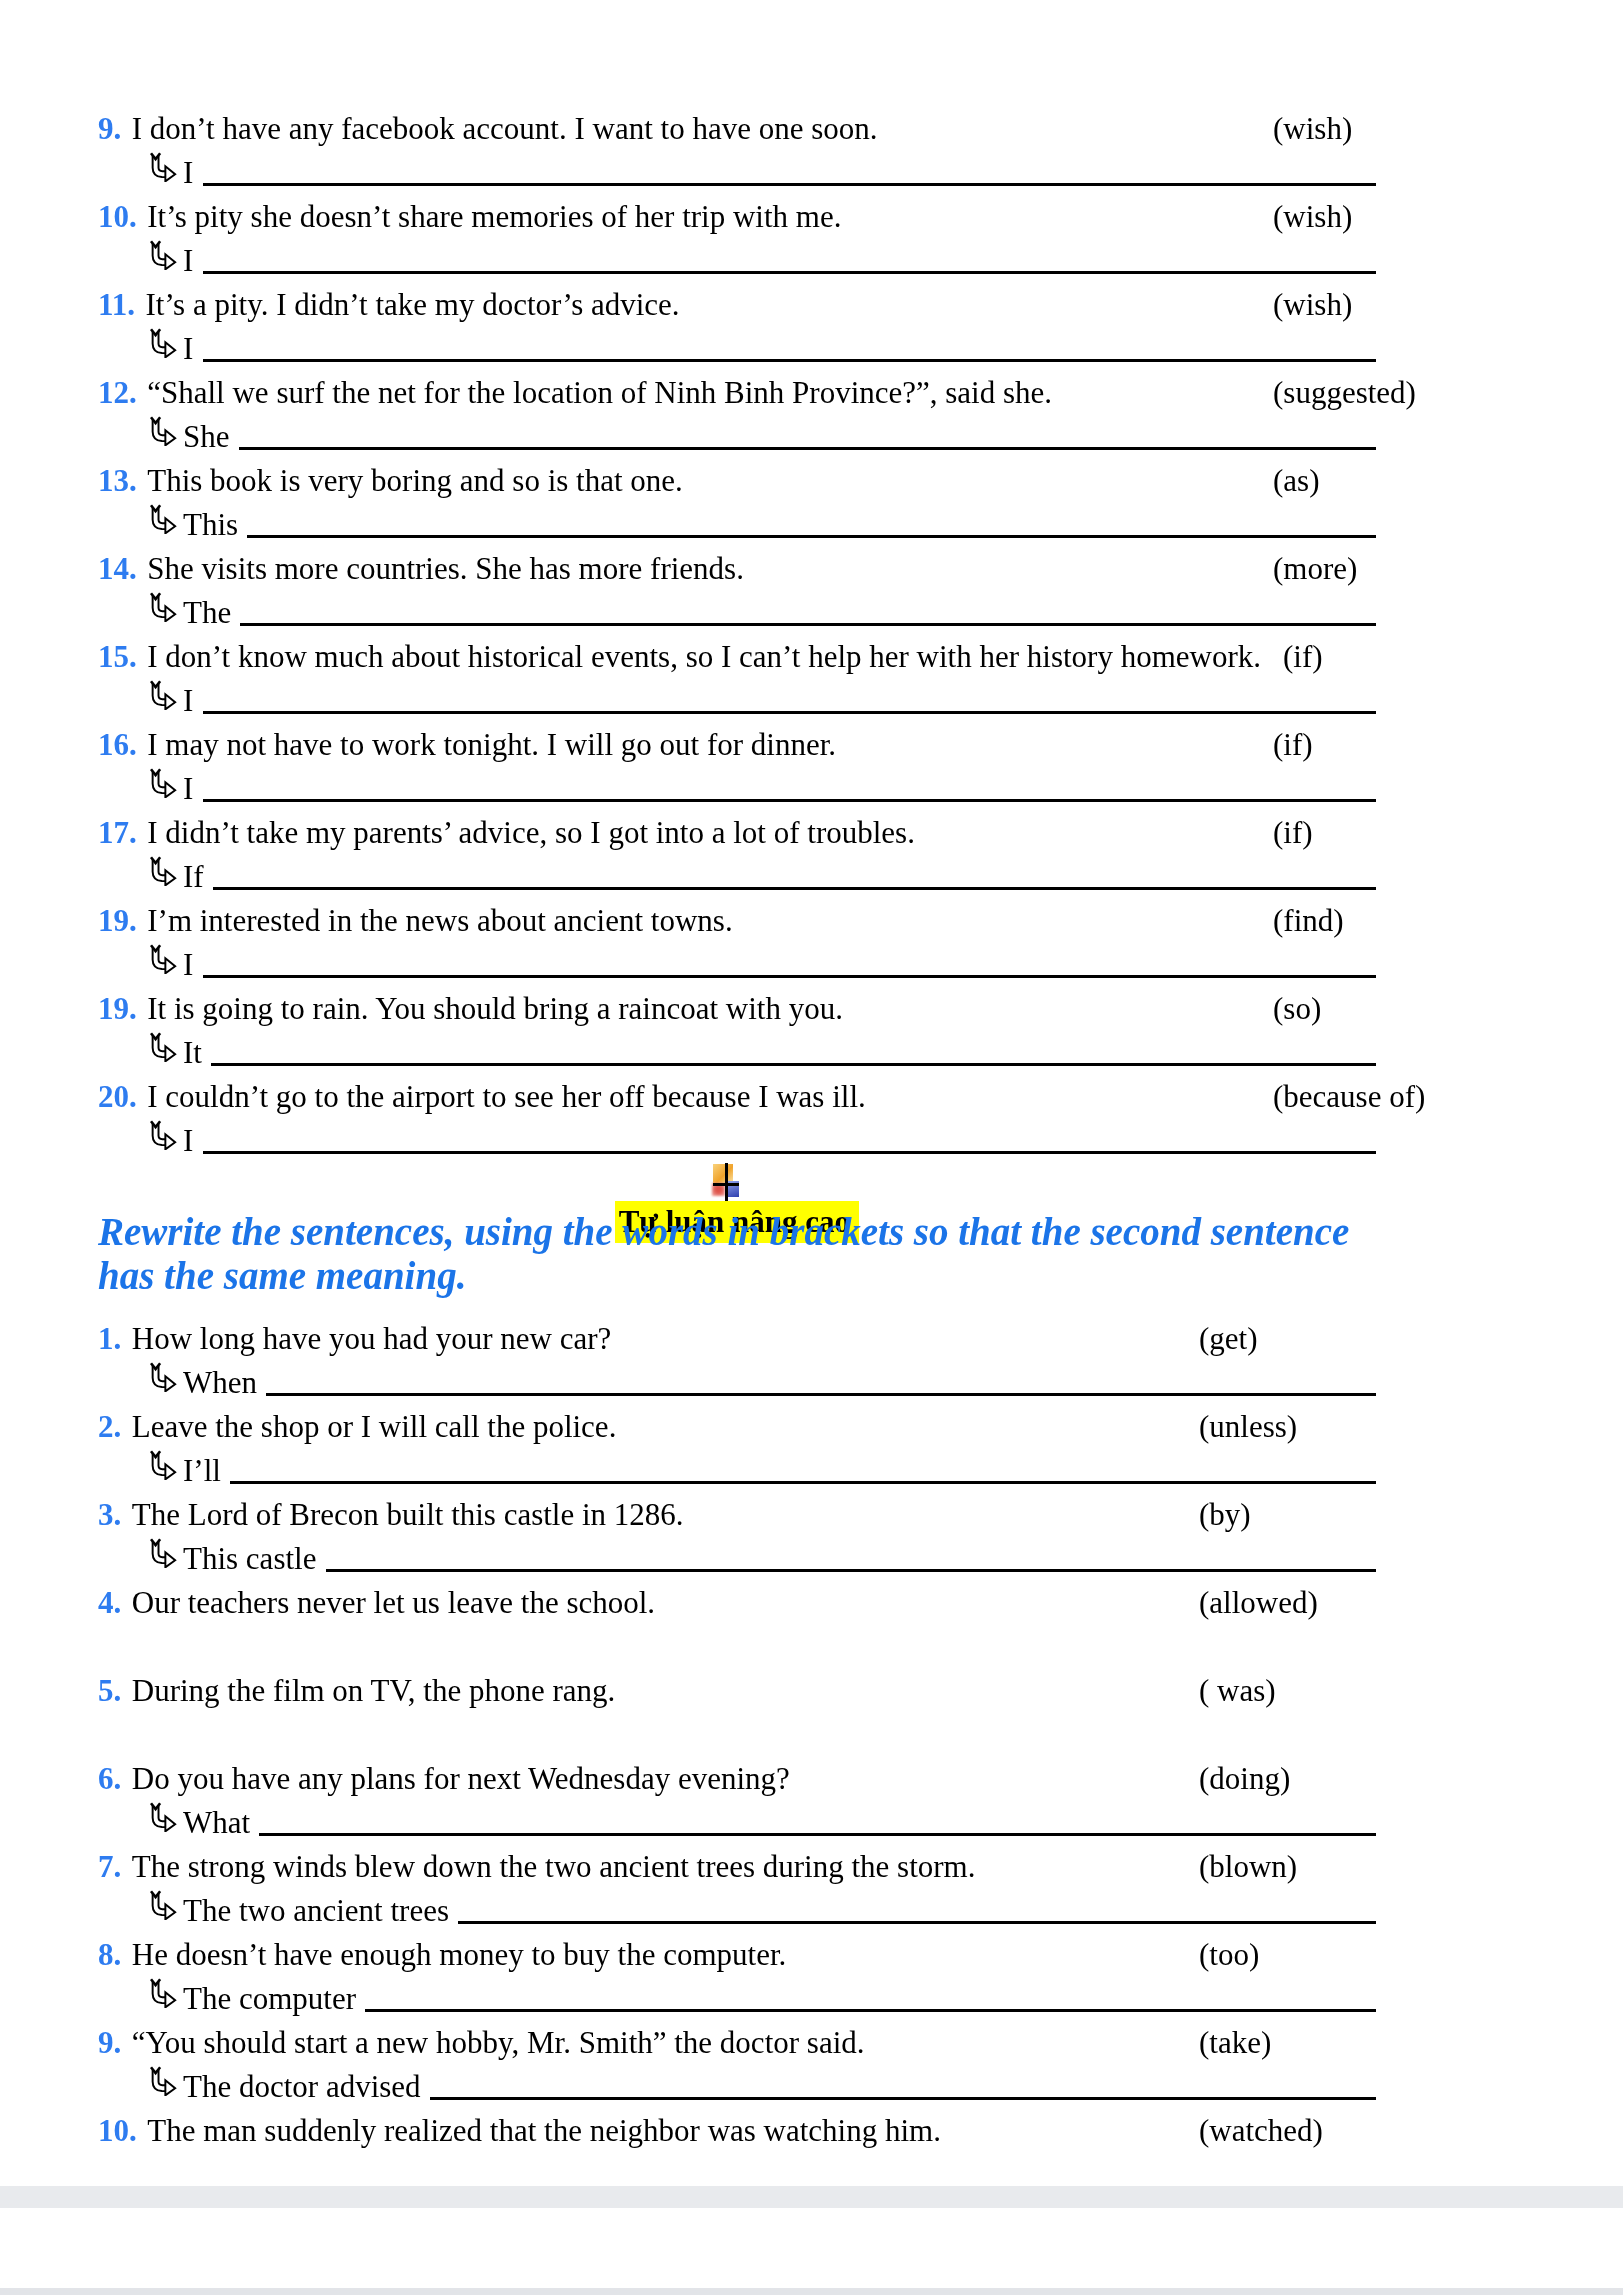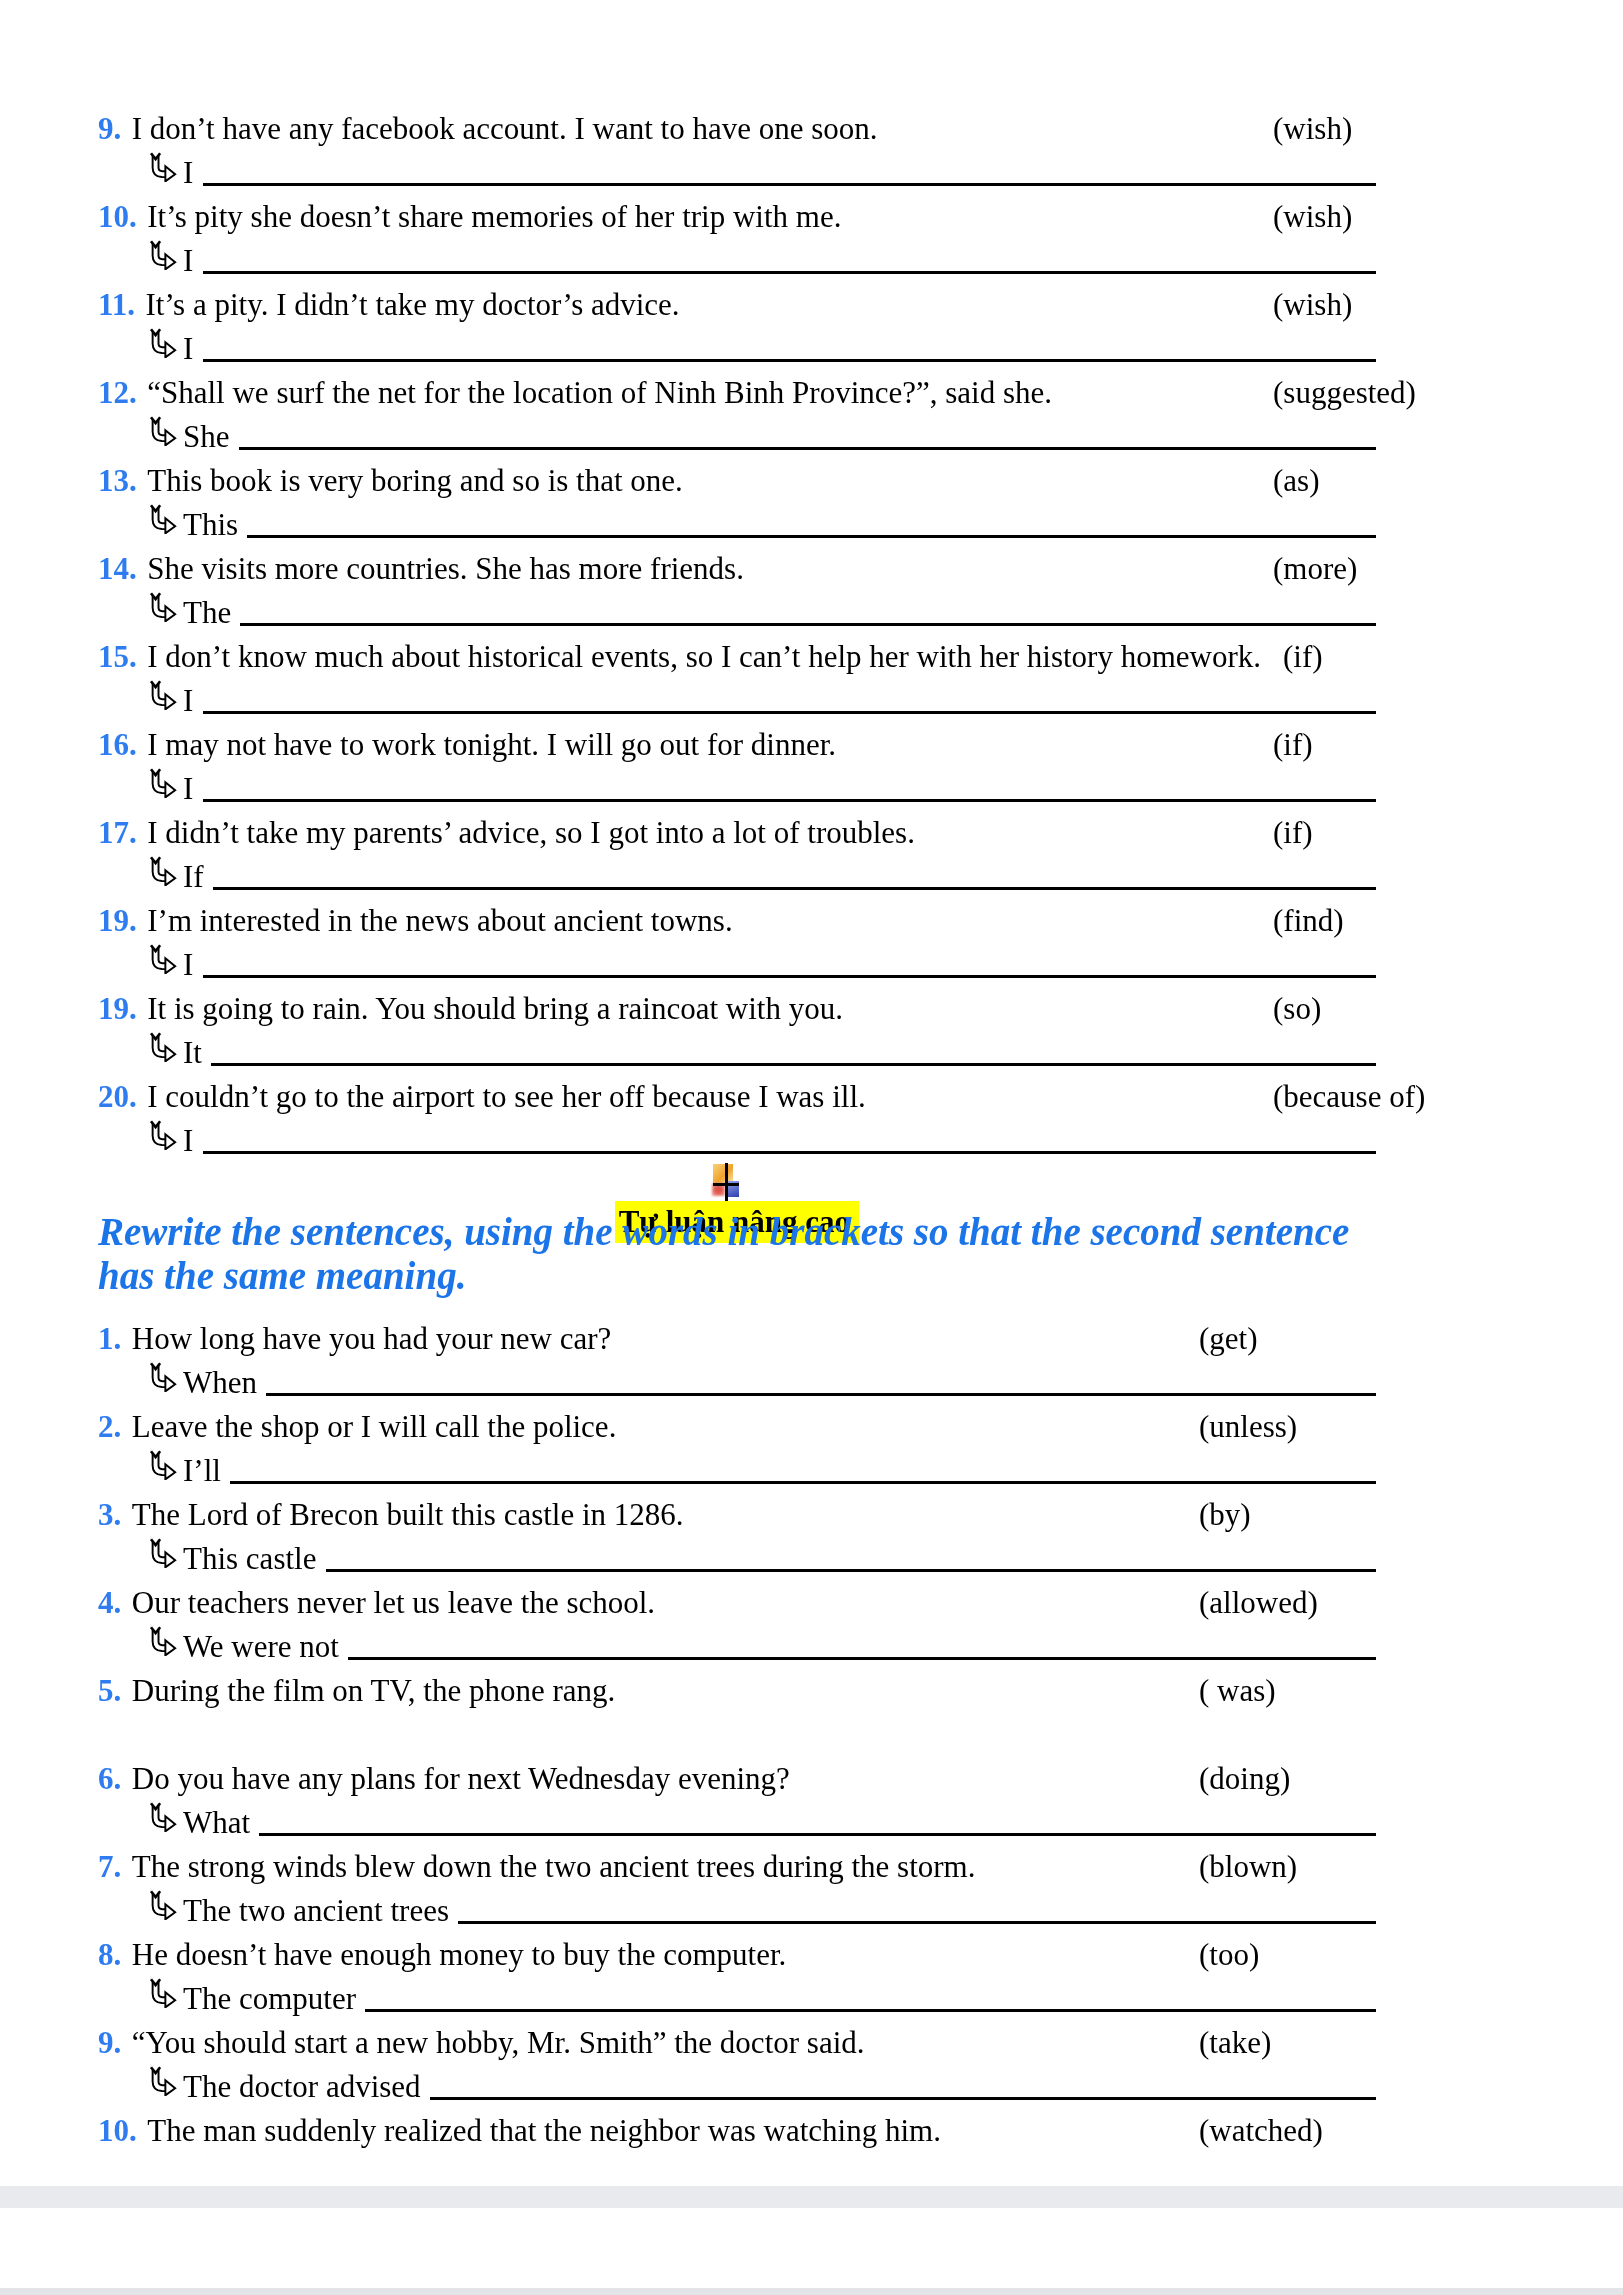--- a/index.html
+++ b/index.html
@@ -368,32 +368,20 @@
       <span class="a-fill"></span>
     </div>
   </div>
 
   <div class="item">
     <div class="q-line">
       <span class="q-num">4.</span>
       <span class="q-text">Our teachers never let us leave the school.</span>
       <span class="q-hint">(allowed)</span>
     </div>
-    <div class="a-line">
-      <span class="arrow">
-        <svg width="27.5" height="30" viewBox="0 0 42 46" aria-hidden="true">
-          <path d="M10 6 L10 24 Q10 33 20 34 L26 34" fill="none" stroke="#000" stroke-width="12"></path>
-          <path d="M10 4 L10 24 Q10 33 20 34 L27 34" fill="none" stroke="#fff" stroke-width="6"></path>
-          <path d="M25 22 L40 34 L25 45 Z" fill="#fff" stroke="#000" stroke-width="3"></path>
-          <path d="M3 2 L10 11 L17 2" fill="none" stroke="#000" stroke-width="4"></path>
-        </svg>
-      </span>
-      <span class="a-start">We were not</span>
-      <span class="a-fill"></span>
-    </div>
   </div>
 
   <div class="item">
     <div class="q-line">
       <span class="q-num">5.</span>
       <span class="q-text">During the film on TV, the phone rang.</span>
       <span class="q-hint">( was)</span>
     </div>
   </div>
 

